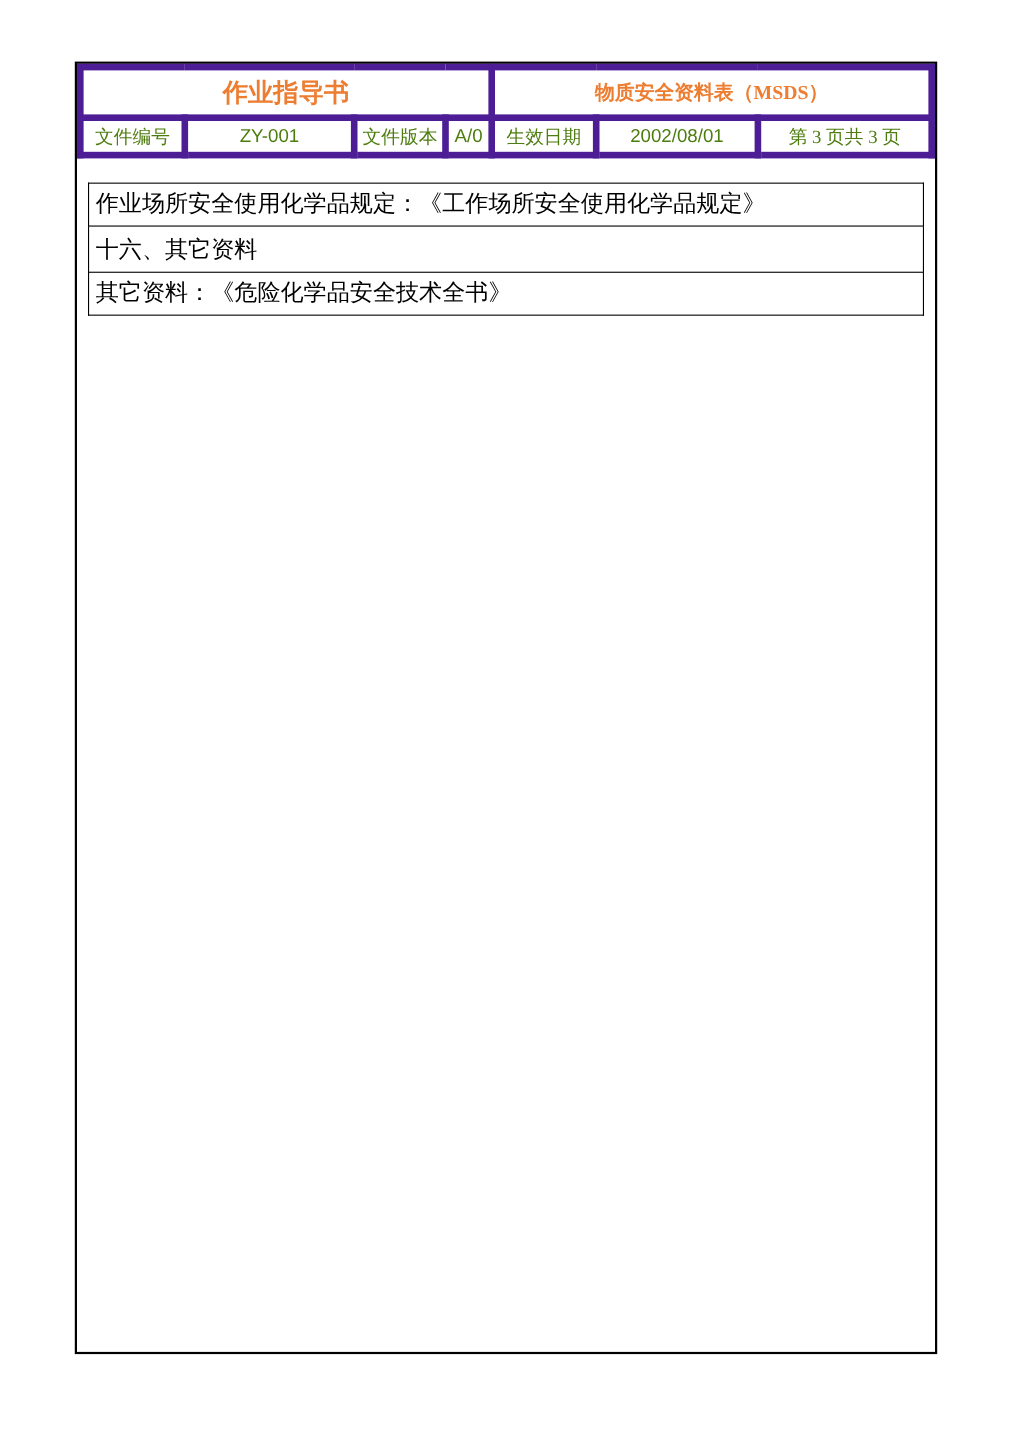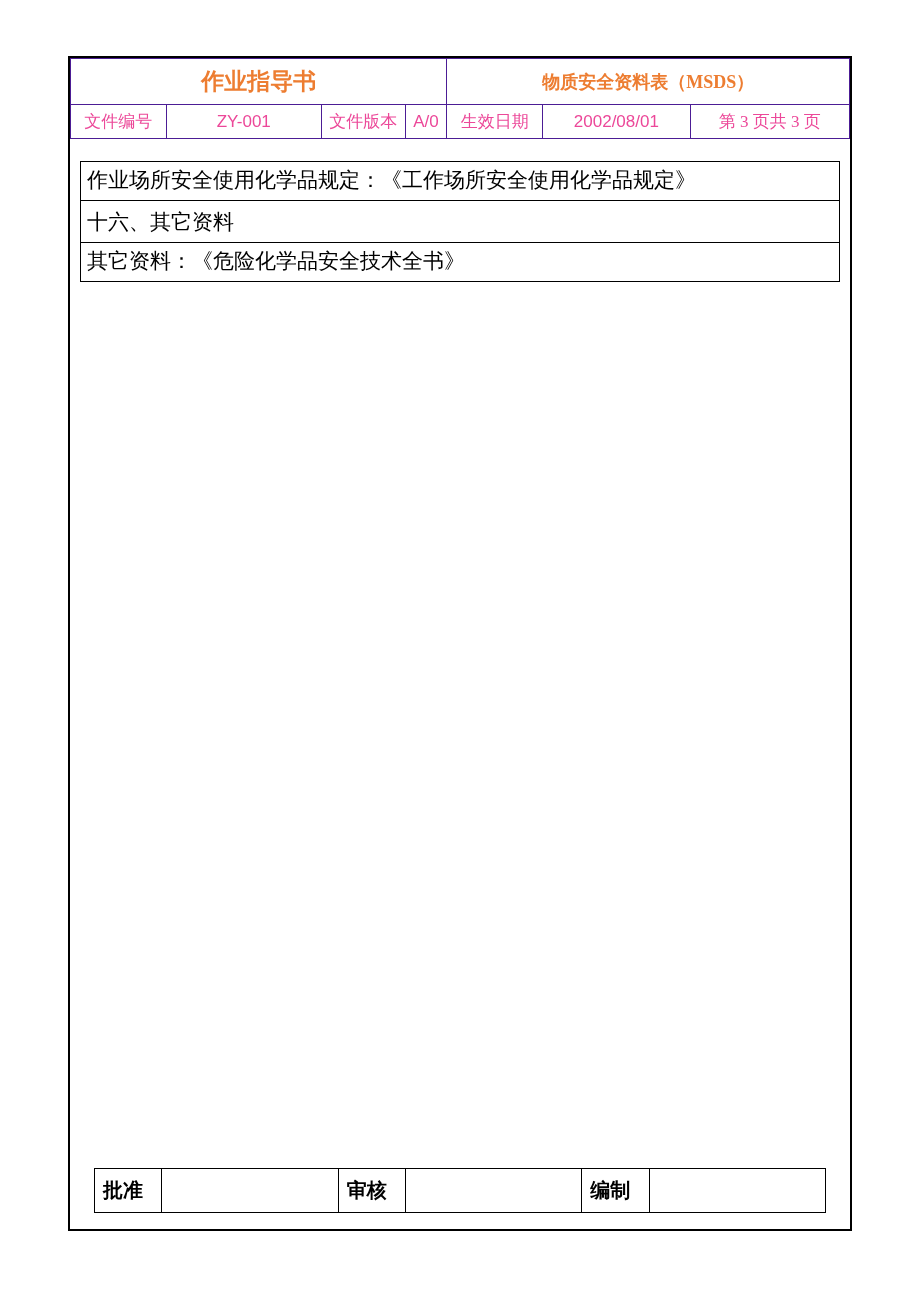--- a/index.html
+++ b/index.html
@@ -20,21 +20,21 @@
       top: 56px;
       width: 784px;
       height: 1175px;
       border: 2px solid #000;
     }
     .header-table {
       width: 100%;
       border-collapse: collapse;
     }
     .header-table td {
-      border: 1px solid #4c1d95;
+      border: 6px solid #4c1d95;
       padding: 0;
       vertical-align: middle;
       text-align: center;
     }
     .title-left {
       width: 378px;
       height: 46px;
       color: #ed7d31;
       font-size: 23px;
       font-weight: bold;
@@ -44,21 +44,21 @@
       width: 404px;
       height: 46px;
       color: #ed7d31;
       font-size: 18px;
       font-weight: bold;
       font-family: "SimSun", "宋体", serif;
     }
     .info-row td {
       height: 34px;
       font-size: 17px;
-      color: #ec4899;
+      color: #4d7c0f;
     }
     .info-label {
       font-family: "SimSun", "宋体", serif;
     }
     .info-value {
       font-family: Liberation Sans, sans-serif;
     }
     .page-num {
       font-size: 16px;
       margin-top: 48px;
@@ -134,26 +134,14 @@
     </tr>
     <tr>
       <td class="section-header">十六、其它资料</td>
     </tr>
     <tr>
       <td>其它资料：《危险化学品安全技术全书》</td>
     </tr>
   </tbody>
     </table>
 
-  <table class="footer-table">
-    <tbody>
-        <tr>
-      <td class="footer-label">批准</td>
-      <td class="footer-blank"></td>
-      <td class="footer-label">审核</td>
-      <td class="footer-blank"></td>
-      <td class="footer-label">编制</td>
-      <td class="footer-blank"></td>
-    </tr>
-  </tbody>
-    </table>
 
 </div>
 
 </body></html>

